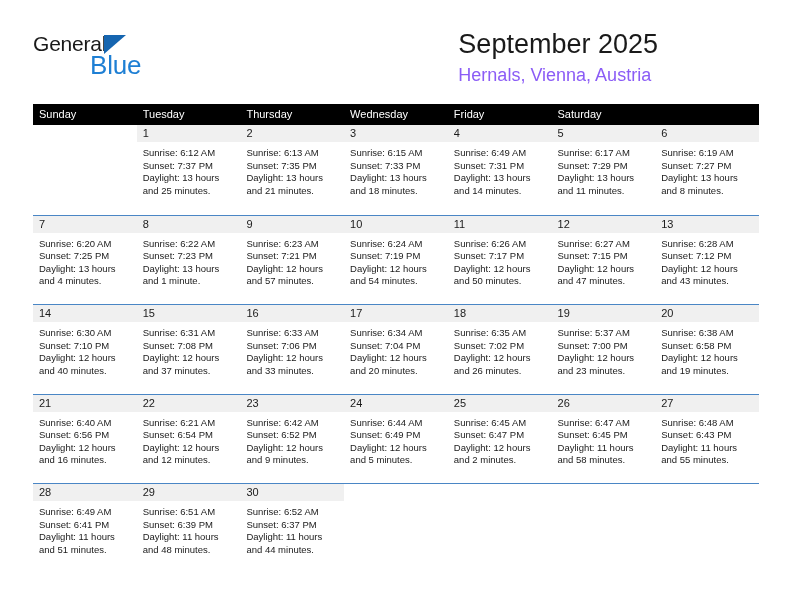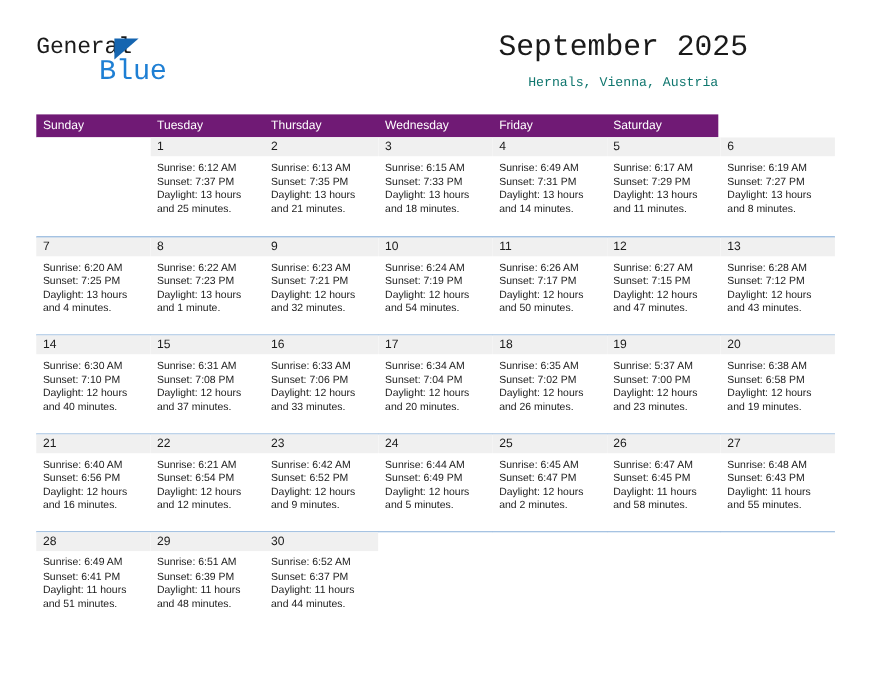--- a/index.html
+++ b/index.html
@@ -18,21 +18,20 @@
     background: #ffffff;
     overflow: hidden;
   }
 
   
   .header {
     position: absolute;
     left: 0; top: 0;
     width: 700px;
     height: 100px;
-    font-family: Liberation Mono, monospace;
   }
   .logo {
     position: absolute;
     left: 33px;
     top: 32px;
     width: 200px;
     height: 56px;
   }
   .logo-line1 {
     position: absolute;
@@ -55,52 +54,52 @@
     position: absolute;
     left: 57px; top: 21px;
     font-size: 26px;
     color: #1e7fd4;
     letter-spacing: -0.2px;
     line-height: 24px;
     white-space: nowrap;
   }
   .title-block {
     position: absolute;
-    right: 20px;
+    right: 42px;
     top: 28px;
-    text-align: center;
+    text-align: left;
   }
   .cal-title {
     font-size: 27px;
     color: #1a1a1a;
     line-height: 33px;
     white-space: nowrap;
     font-weight: normal;
     margin: 0;
   }
   .cal-subtitle {
-    font-size: 12px;
-    color: #0f766e;
+    font-size: 18px;
+    color: #8b5cf6;
     line-height: 20px;
     margin: 4px 0 0 0;
     white-space: nowrap;
   }
 
   
   .calendar {
     position: absolute;
     left: 33px;
     top: 104px;
     width: 726px;
   }
   .dow-row {
     display: flex;
-    width: 620px;
+    width: 726px;
     height: 21px;
-    background: #701a75;
+    background: #000000;
   }
   .dow {
     flex: 0 0 103.71px;
     width: 103.71px;
     color: #ffffff;
     font-size: 11px;
     line-height: 21px;
     padding-left: 6px;
     white-space: nowrap;
     overflow: hidden;
@@ -273,21 +272,21 @@
             </div>
           </div>
           <div class="cell filled">
             <div class="daynum-bar">
               <span class="daynum">9</span>
             </div>
             <div class="cell-lines">
               <div class="cell-line">Sunrise: 6:23 AM</div>
               <div class="cell-line">Sunset: 7:21 PM</div>
               <div class="cell-line">Daylight: 12 hours</div>
-              <div class="cell-line">and 32 minutes.</div>
+              <div class="cell-line">and 57 minutes.</div>
             </div>
           </div>
           <div class="cell filled">
             <div class="daynum-bar">
               <span class="daynum">10</span>
             </div>
             <div class="cell-lines">
               <div class="cell-line">Sunrise: 6:24 AM</div>
               <div class="cell-line">Sunset: 7:19 PM</div>
               <div class="cell-line">Daylight: 12 hours</div>

